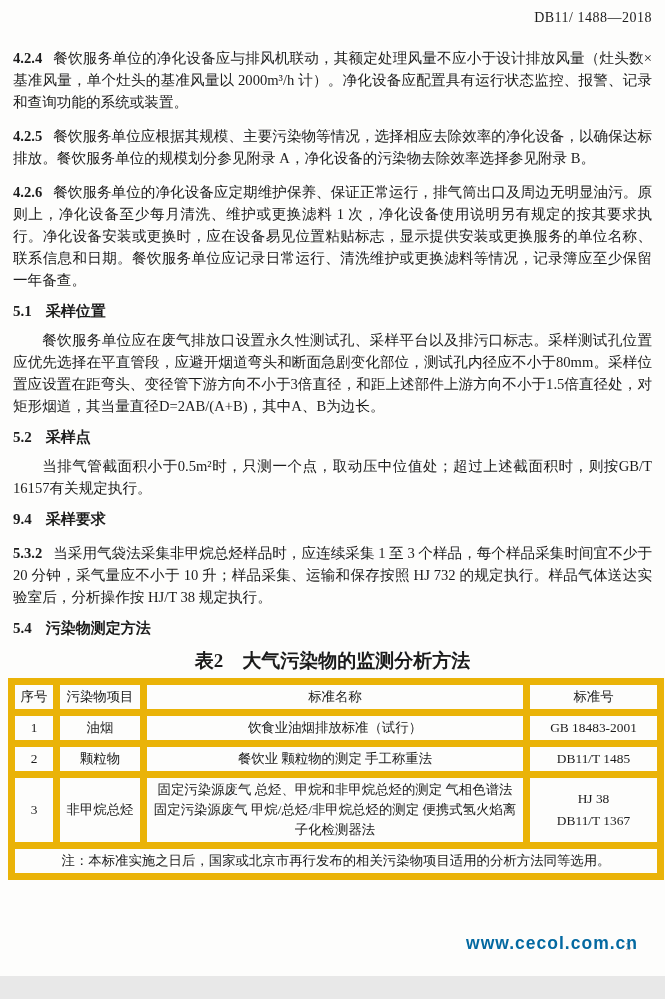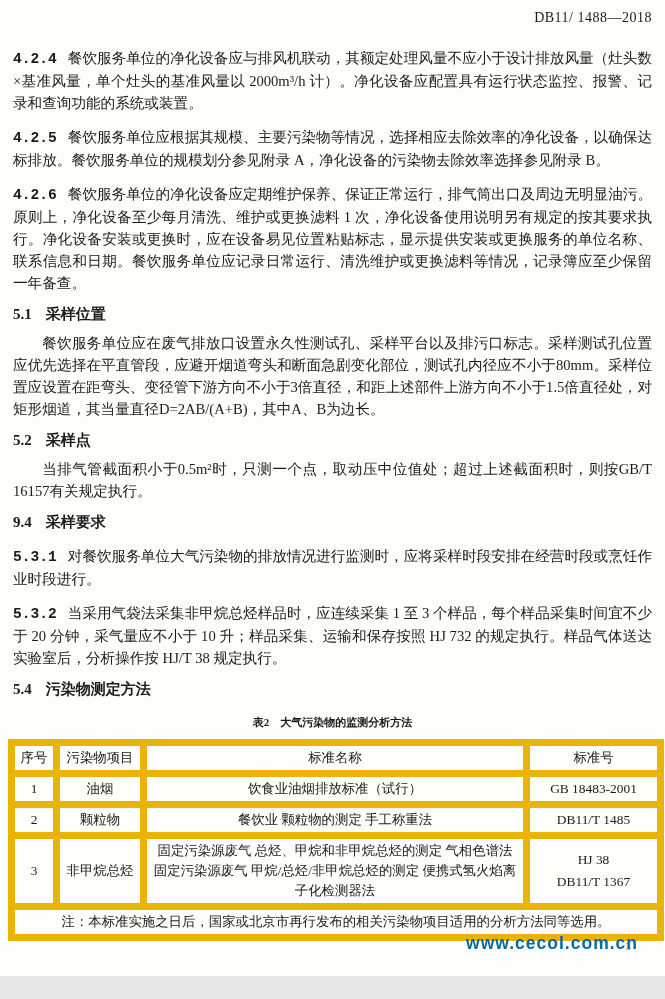--- a/index.html
+++ b/index.html
@@ -21,41 +21,41 @@
     height:18px;
     line-height:18px;
   }
   .clause{
     margin:12px 0 0 0;
     font-size:14.6px;
     line-height:22px;
     text-align:justify;
   }
   .clause-first{margin-top:20px;}
-  .clause-num{font-weight:bold;margin-right:11px;white-space:nowrap;font-family:Liberation Mono, monospace;}
+  .clause-num{font-weight:bold;margin-right:11px;white-space:nowrap;}
   .sec-heading{
     margin:20px 0 0 0;
     font-size:15px;
     line-height:22px;
     font-weight:bold;
   }
   .sec-heading .heading-num{margin-right:14px;}
   .sec-heading.sub{margin-top:9px;}
   .body-para{
     margin:7px 0 0 0;
     font-size:14.6px;
     line-height:22px;
     text-align:justify;
     text-indent:2em;
   }
   .table-title{
     margin:11px 0 0 0;
     text-align:center;
     font-weight:bold;
-    font-size:11px;
+    font-size:19px;
     line-height:22px;
   }
   table.std-table{
     margin:6px 0 0 -5px;
     width:649px;
     border-collapse:collapse;
     table-layout:fixed;
     font-size:13.4px;
     color:#1b1b1b;
   }
@@ -115,21 +115,20 @@
   <h3 class="sec-heading sub"><span class="heading-num">5.1</span><span>采样位置</span></h3>
 
   <p class="body-para">餐饮服务单位应在废气排放口设置永久性测试孔、采样平台以及排污口标志。采样测试孔位置应优先选择在平直管段，应避开烟道弯头和断面急剧变化部位，测试孔内径应不小于80mm。采样位置应设置在距弯头、变径管下游方向不小于3倍直径，和距上述部件上游方向不小于1.5倍直径处，对矩形烟道，其当量直径D=2AB/(A+B)，其中A、B为边长。</p>
 
   <h3 class="sec-heading sub"><span class="heading-num">5.2</span><span>采样点</span></h3>
 
   <p class="body-para">当排气管截面积小于0.5m²时，只测一个点，取动压中位值处；超过上述截面积时，则按GB/T 16157有关规定执行。</p>
 
   <h3 class="sec-heading sub"><span class="heading-num">9.4</span><span>采样要求</span></h3>
 
-  <p class="clause"><span class="clause-num">5.3.1</span><span>对餐饮服务单位大气污染物的排放情况进行监测时，应将采样时段安排在经营时段或烹饪作业时段进行。</span></p>
 
   <p class="clause"><span class="clause-num">5.3.2</span><span>当采用气袋法采集非甲烷总烃样品时，应连续采集 1 至 3 个样品，每个样品采集时间宜不少于 20 分钟，采气量应不小于 10 升；样品采集、运输和保存按照 HJ 732 的规定执行。样品气体送达实验室后，分析操作按 HJ/T 38 规定执行。</span></p>
 
   <h3 class="sec-heading sub"><span class="heading-num">5.4</span><span>污染物测定方法</span></h3>
 
 
   <div class="table-title">表2　大气污染物的监测分析方法</div>
 
   <table class="std-table">
     <tbody>

